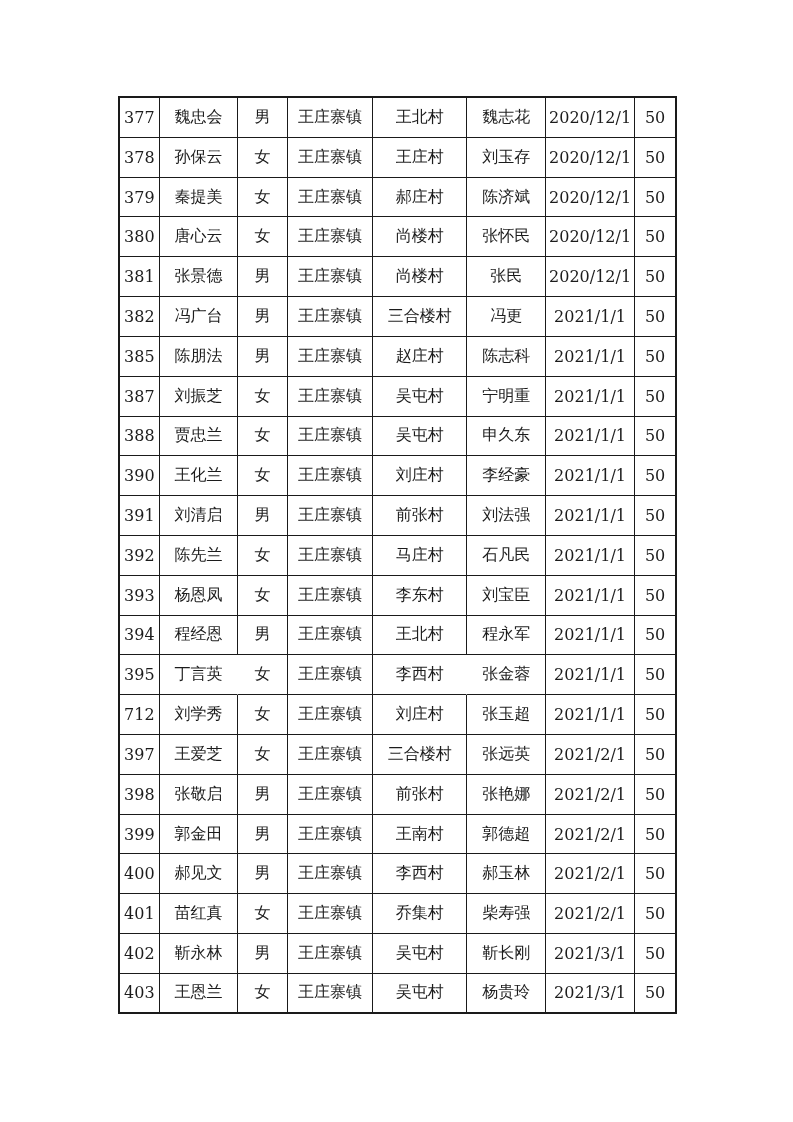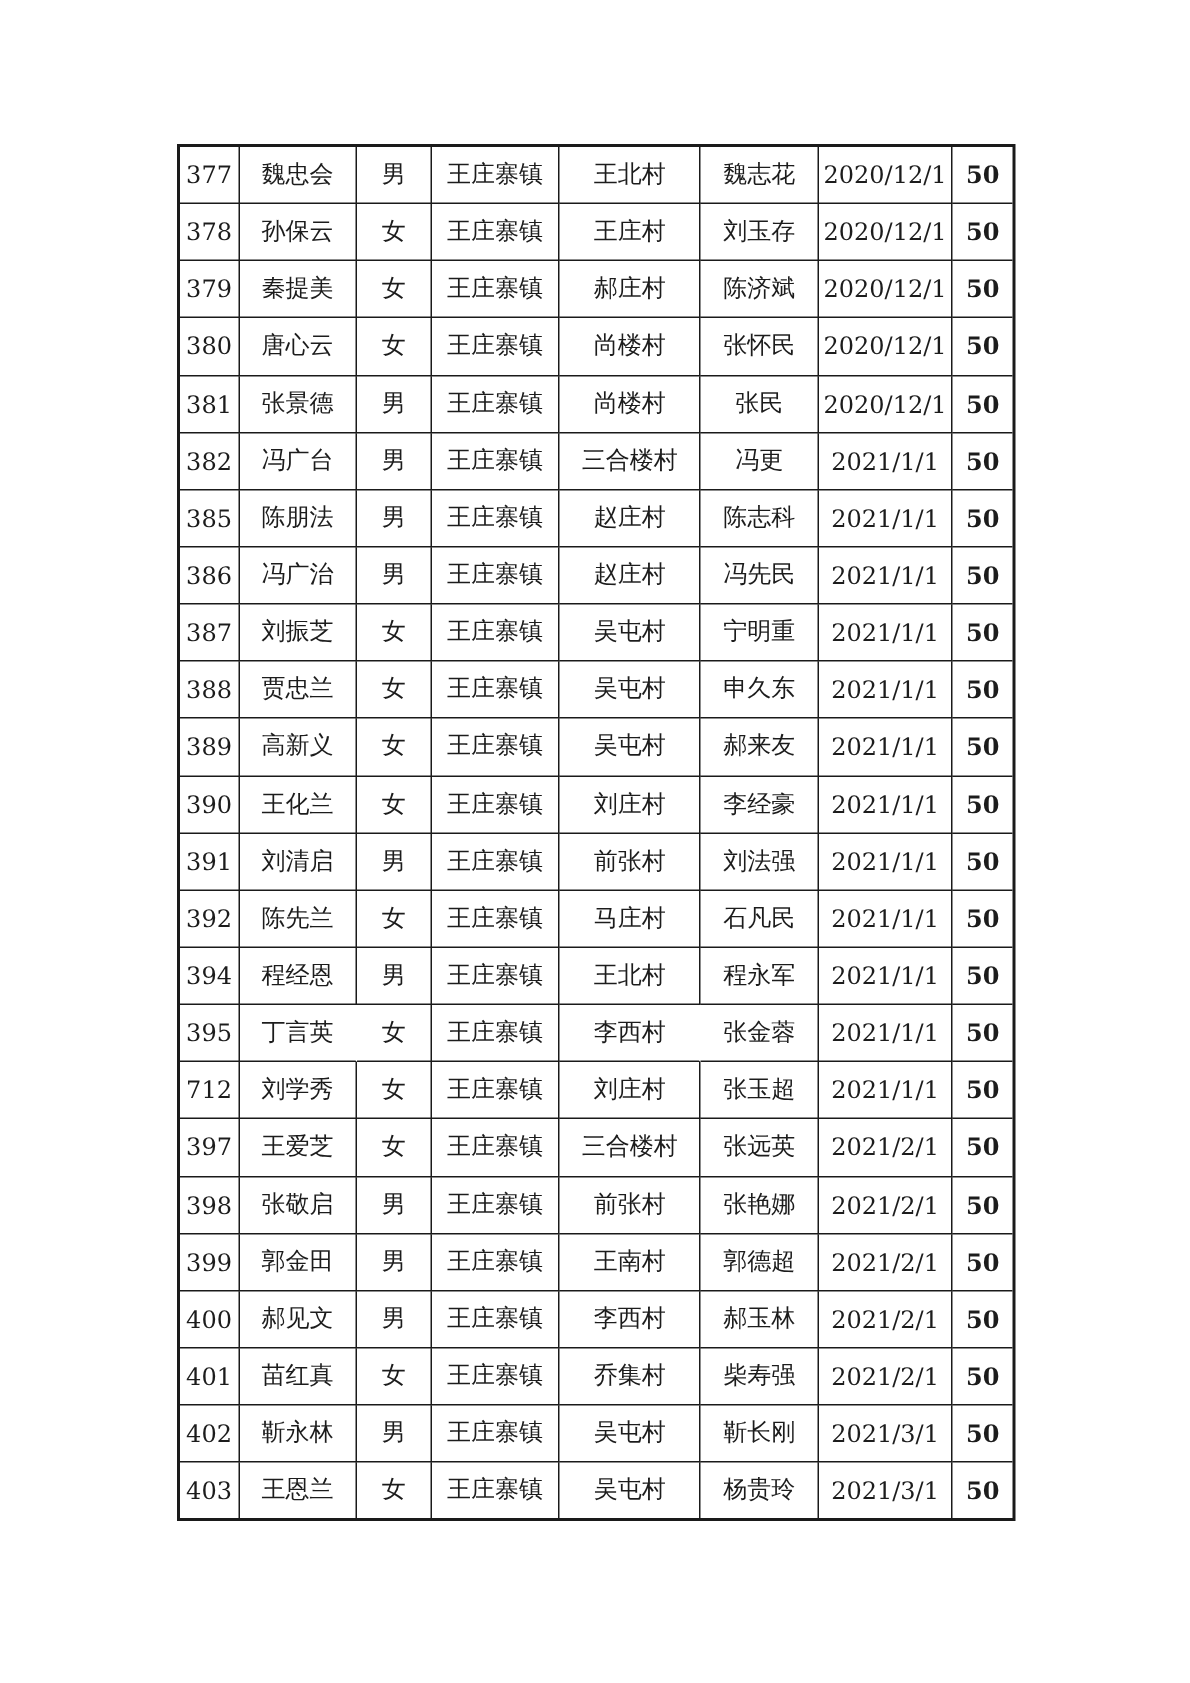--- a/index.html
+++ b/index.html
@@ -43,21 +43,20 @@
     text-align: center;
     vertical-align: middle;
     font-size: 16px;
     color: #1c1c1c;
     padding: 0;
     white-space: nowrap;
     overflow: hidden;
   }
   table.records td:last-child {
     border-right: none;
-    font-weight: bold;
   }
   table.records tr:last-child td {
     border-bottom: none;
   }
   table.records td.no-right {
     border-right-color: transparent;
   }
 </style>
 </head>
 <body>
@@ -140,60 +139,40 @@
             <td>385</td>
             <td>陈朋法</td>
             <td>男</td>
             <td>王庄寨镇</td>
             <td>赵庄村</td>
             <td>陈志科</td>
             <td>2021/1/1</td>
             <td>50</td>
           </tr>
           <tr>
-            <td>386</td>
-            <td>冯广治</td>
-            <td>男</td>
-            <td>王庄寨镇</td>
-            <td>赵庄村</td>
-            <td>冯先民</td>
-            <td>2021/1/1</td>
-            <td>50</td>
-          </tr>
-          <tr>
             <td>387</td>
             <td>刘振芝</td>
             <td>女</td>
             <td>王庄寨镇</td>
             <td>吴屯村</td>
             <td>宁明重</td>
             <td>2021/1/1</td>
             <td>50</td>
           </tr>
           <tr>
             <td>388</td>
             <td>贾忠兰</td>
             <td>女</td>
             <td>王庄寨镇</td>
             <td>吴屯村</td>
             <td>申久东</td>
             <td>2021/1/1</td>
             <td>50</td>
           </tr>
           <tr>
-            <td>389</td>
-            <td>高新义</td>
-            <td>女</td>
-            <td>王庄寨镇</td>
-            <td>吴屯村</td>
-            <td>郝来友</td>
-            <td>2021/1/1</td>
-            <td>50</td>
-          </tr>
-          <tr>
             <td>390</td>
             <td>王化兰</td>
             <td>女</td>
             <td>王庄寨镇</td>
             <td>刘庄村</td>
             <td>李经豪</td>
             <td>2021/1/1</td>
             <td>50</td>
           </tr>
           <tr>
@@ -206,20 +185,30 @@
             <td>2021/1/1</td>
             <td>50</td>
           </tr>
           <tr>
             <td>392</td>
             <td>陈先兰</td>
             <td>女</td>
             <td>王庄寨镇</td>
             <td>马庄村</td>
             <td>石凡民</td>
+            <td>2021/1/1</td>
+            <td>50</td>
+          </tr>
+          <tr>
+            <td>393</td>
+            <td>杨恩凤</td>
+            <td>女</td>
+            <td>王庄寨镇</td>
+            <td>李东村</td>
+            <td>刘宝臣</td>
             <td>2021/1/1</td>
             <td>50</td>
           </tr>
           <tr>
             <td>394</td>
             <td>程经恩</td>
             <td>男</td>
             <td>王庄寨镇</td>
             <td>王北村</td>
             <td>程永军</td>

